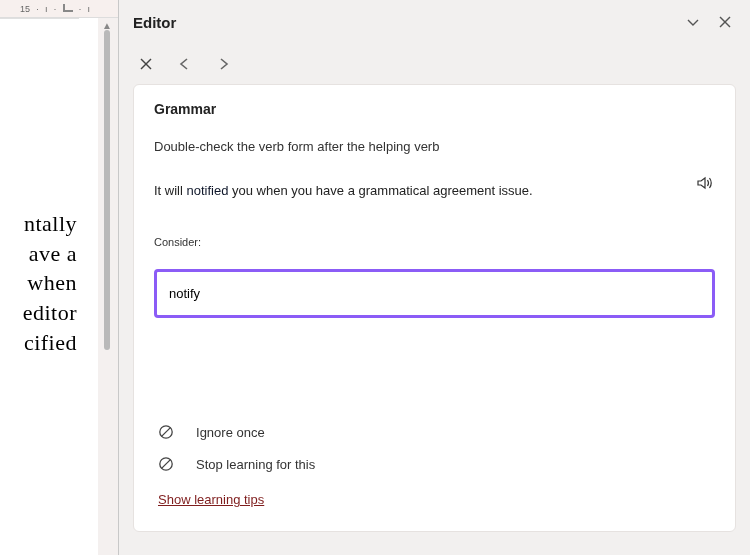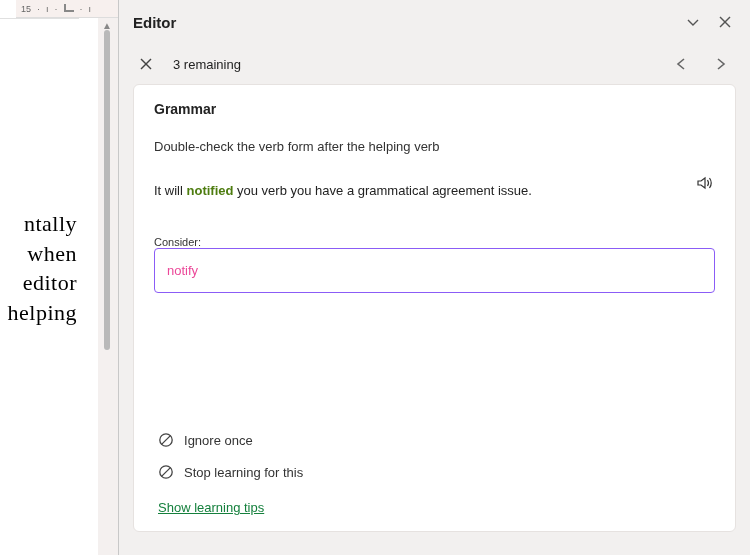--- a/index.html
+++ b/index.html
@@ -6,28 +6,28 @@
     body {
       font-family: "Segoe UI", Arial, sans-serif;
       background: #fff;
       width: 750px;
       height: 555px;
       overflow: hidden;
       position: relative;
     }
     .top-ruler {
       position: absolute;
-      top: 0; left: 16px;
+      top: 0; left: 0;
       width: 118px;
       height: 18px;
       background: #f7f0ee;
       border-bottom: 1px solid #ddd;
       font-size: 9px;
       color: #666;
-      padding-left: 2px;
+      padding-left: 17px;
       display: flex;
       align-items: center;
     }
     .top-ruler .tick { margin: 0 3px; }
     .doc-area {
       position: absolute;
       left: 0;
       top: 18px;
       width: 79px;
       height: 537px;
@@ -143,21 +143,21 @@
       cursor: pointer;
       display: flex;
       align-items: center;
       justify-content: center;
     }
     .card {
       margin: 0 14px;
       background: #fff;
       border-radius: 6px;
       border: 1px solid #e6e2e0;
-      padding: 16px 20px 12px 20px;
+      padding: 16px 20px 20px 20px;
       display: flex;
       flex-direction: column;
       height: 448px;
       position: relative;
     }
     .card-category {
       font-weight: 700;
       font-size: 14px;
       color: #222;
     }
@@ -166,64 +166,64 @@
       color: #333;
       margin-top: 22px;
     }
     .sentence {
       font-size: 13px;
       color: #222;
       margin-top: 28px;
       line-height: 1.4;
     }
     .sentence .hl {
-      color: #4d7c0f;
-      font-weight: 700;
+      color: #0f172a;
+      font-weight: 400;
     }
     .speaker {
       position: absolute;
       right: 20px;
       top: 88px;
       width: 20px;
       height: 20px;
       color: #333;
       cursor: pointer;
     }
     .consider-label {
       font-size: 11px;
       color: #333;
       margin-top: 36px;
     }
     .suggestion-box {
-      margin-top: 0;
-      border: 1px solid #8b5cf6;
+      margin-top: 21px;
+      border: 3px solid #8b5cf6;
       border-radius: 4px;
       padding: 14px 12px;
       font-size: 13px;
-      color: #ec4899;
+      color: #000000;
       cursor: pointer;
     }
     .spacer { flex: 1; }
     .action-row {
       display: flex;
       align-items: center;
-      gap: 10px;
+      gap: 22px;
       padding: 8px 4px;
       font-size: 13px;
       color: #333;
       cursor: pointer;
     }
     .ban-icon {
       width: 16px;
       height: 16px;
       color: #444;
     }
     .learning-link {
       font-size: 13px;
-      color: #15803d;
+      color: #7f1d1d;
       text-decoration: underline;
       margin-top: 8px;
       padding: 4px;
       cursor: pointer;
       display: inline-block;
     }
     .ul-mnemonic { text-decoration: underline; }
   </style>
 </head>
 <body>
@@ -237,23 +237,24 @@
     <svg width="10" height="8" viewBox="0 0 10 8">
         <path d="M0 8 L10 8 L10 6 L2 6 L2 0 L0 0 Z" fill="#888"></path>
       </svg>
   </span>
   <span class="tick">·</span>
   <span class="tick">ı</span>
 </div>
 
 <div class="doc-area">
   <div class="line">ntally</div>
+  <div class="line">ave a</div>
   <div class="line">when</div>
   <div class="line">editor</div>
-  <div class="line">helping</div>
+  <div class="line">cified</div>
 </div>
 
 <div class="gap-col"></div>
 <div class="scroll-arrow-top">▲</div>
 <div class="scroll-indicator"></div>
 <div class="side-divider"></div>
 
 <div class="panel">
 
   <div class="panel-header">
@@ -271,39 +272,38 @@
     </div>
   </div>
 
   <div class="sub-bar">
     <div class="x-icon">
       <svg width="14" height="14" viewBox="0 0 14 14">
           <line x1="2" y1="2" x2="12" y2="12" stroke="currentColor" stroke-width="1.4"></line>
           <line x1="12" y1="2" x2="2" y2="12" stroke="currentColor" stroke-width="1.4"></line>
         </svg>
     </div>
-    <div class="remaining">3 remaining</div>
     <div class="nav-chevron" title="Previous issue">
       <svg width="12" height="14" viewBox="0 0 12 14">
           <polyline points="9,2 3,7 9,12" fill="none" stroke="currentColor" stroke-width="1.6"></polyline>
         </svg>
     </div>
     <div class="nav-chevron" title="Next issue">
       <svg width="12" height="14" viewBox="0 0 12 14">
           <polyline points="3,2 9,7 3,12" fill="none" stroke="currentColor" stroke-width="1.6"></polyline>
         </svg>
     </div>
   </div>
 
   <div class="card">
     <div class="card-category">Grammar</div>
     <div class="card-subtitle">Double-check the verb form after the helping verb</div>
 
     <div class="sentence">
-      <span>It will </span><span class="hl">notified</span><span> you verb you have a grammatical agreement issue.</span>
+      <span>It will </span><span class="hl">notified</span><span> you when you have a grammatical agreement issue.</span>
     </div>
 
     <div class="speaker" title="Read aloud">
       <svg width="20" height="20" viewBox="0 0 20 20">
         <path d="M3 8 L3 12 L6 12 L10 15 L10 5 L6 8 Z" fill="none" stroke="currentColor" stroke-width="1.2"></path>
         <path d="M12.5 7 Q14.5 10 12.5 13" fill="none" stroke="currentColor" stroke-width="1.2"></path>
         <path d="M14.5 5 Q18 10 14.5 15" fill="none" stroke="currentColor" stroke-width="1.2"></path>
       </svg>
     </div>
 

